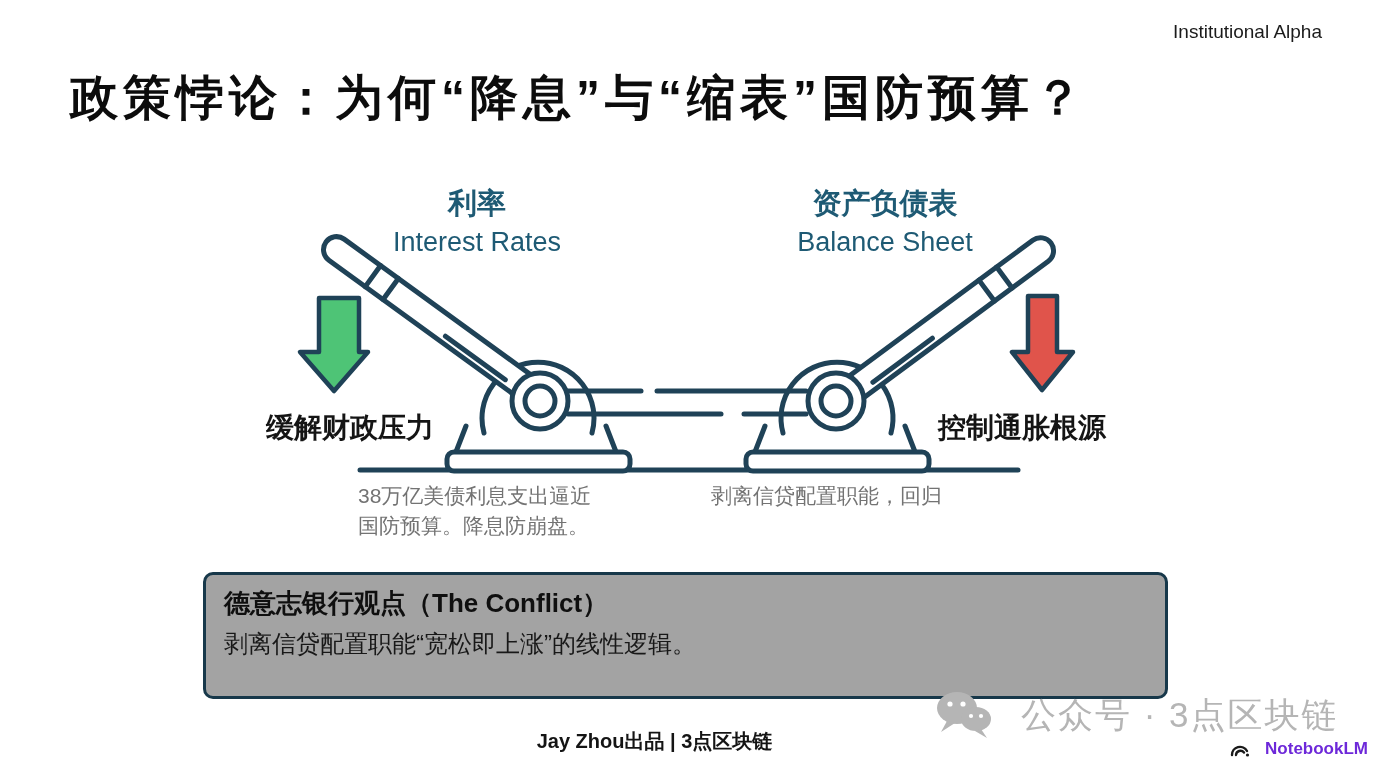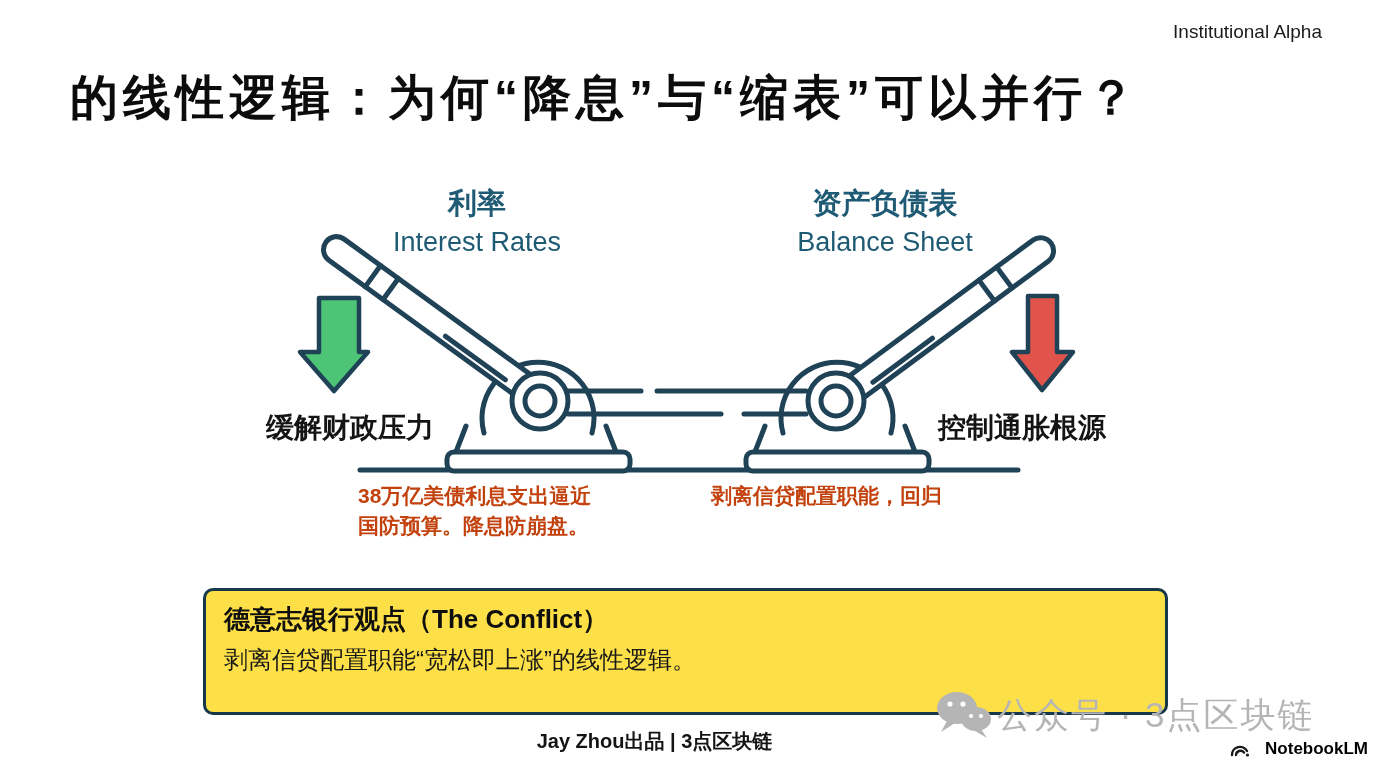--- a/index.html
+++ b/index.html
@@ -18,55 +18,55 @@
     color:#0c0c0c;letter-spacing:5px;white-space:nowrap;
   }
   .heading{position:absolute;width:300px;text-align:center;color:var(--c-teal);}
   .heading .zh{font-size:29px;font-weight:800;}
   .heading .en{font-size:27px;font-weight:500;margin-top:3px;}
   .heading-left{left:327px;top:184px;}
   .heading-right{left:735px;top:184px;}
   .side-label{position:absolute;font-size:28px;font-weight:800;color:#141414;white-space:nowrap;}
   .side-label-left{left:266px;top:409px;}
   .side-label-right{left:938px;top:409px;}
-  .note{position:absolute;font-size:21px;font-weight:700;color:#c2410c;line-height:30px;white-space:nowrap;}
+  .note{position:absolute;font-size:21px;font-weight:400;color:#737373;line-height:30px;white-space:nowrap;}
   .note-left{left:358px;top:481px;}
   .note-right{left:711px;top:481px;}
   .diagram-svg{position:absolute;left:230px;top:225px;}
   .ln{stroke:var(--c-ink);fill:none;stroke-width:5;stroke-linecap:round;stroke-linejoin:round;}
   .fillw{fill:#ffffff;}
   .arrow-green{fill:var(--c-green);stroke:var(--c-ink);stroke-width:4.5;stroke-linejoin:round;}
   .arrow-red{fill:var(--c-red);stroke:var(--c-ink);stroke-width:4.5;stroke-linejoin:round;}
   .callout{
     position:absolute;left:203px;top:572px;width:965px;height:127px;
-    border:3px solid #17384a;border-radius:10px;background:#fde047;padding:11px 18px;margin-top:16px;
+    border:3px solid #17384a;border-radius:10px;background:#a3a3a3;padding:11px 18px;
   }
   .callout-title{font-size:26px;font-weight:800;color:#0f0f0f;}
   .callout-body{margin-top:6px;font-size:24px;font-weight:500;color:#181818;line-height:34px;}
   .credit{
     position:absolute;left:0;top:728px;width:1309px;text-align:center;
     font-size:20px;font-weight:700;color:#141414;
   }
   .watermark{
-    position:absolute;left:935px;top:690px;display:flex;align-items:center;gap:4px;
+    position:absolute;left:935px;top:690px;display:flex;align-items:center;gap:28px;
     color:var(--c-gray);
     text-align:center;
   }
   .watermark-text{font-size:35px;font-weight:500;letter-spacing:2px;white-space:nowrap;}
   .notebooklm{
     position:absolute;right:8px;top:739px;display:flex;align-items:center;gap:15px;
-    font-size:17px;font-weight:700;color:#000000;
+    font-size:17px;font-weight:700;color:#6d28d9;
   }
 </style>
 </head>
 <body>
 
 <div class="brand">Institutional Alpha</div>
 
-<h1 class="title">的线性逻辑：为何“降息”与“缩表”可以并行？</h1>
+<h1 class="title">政策悖论：为何“降息”与“缩表”国防预算？</h1>
 
 <div class="heading heading-left">
   <div class="zh">利率</div>
   <div class="en">Interest Rates</div>
 </div>
 
 <div class="heading heading-right">
   <div class="zh">资产负债表</div>
   <div class="en">Balance Sheet</div>
 </div>

